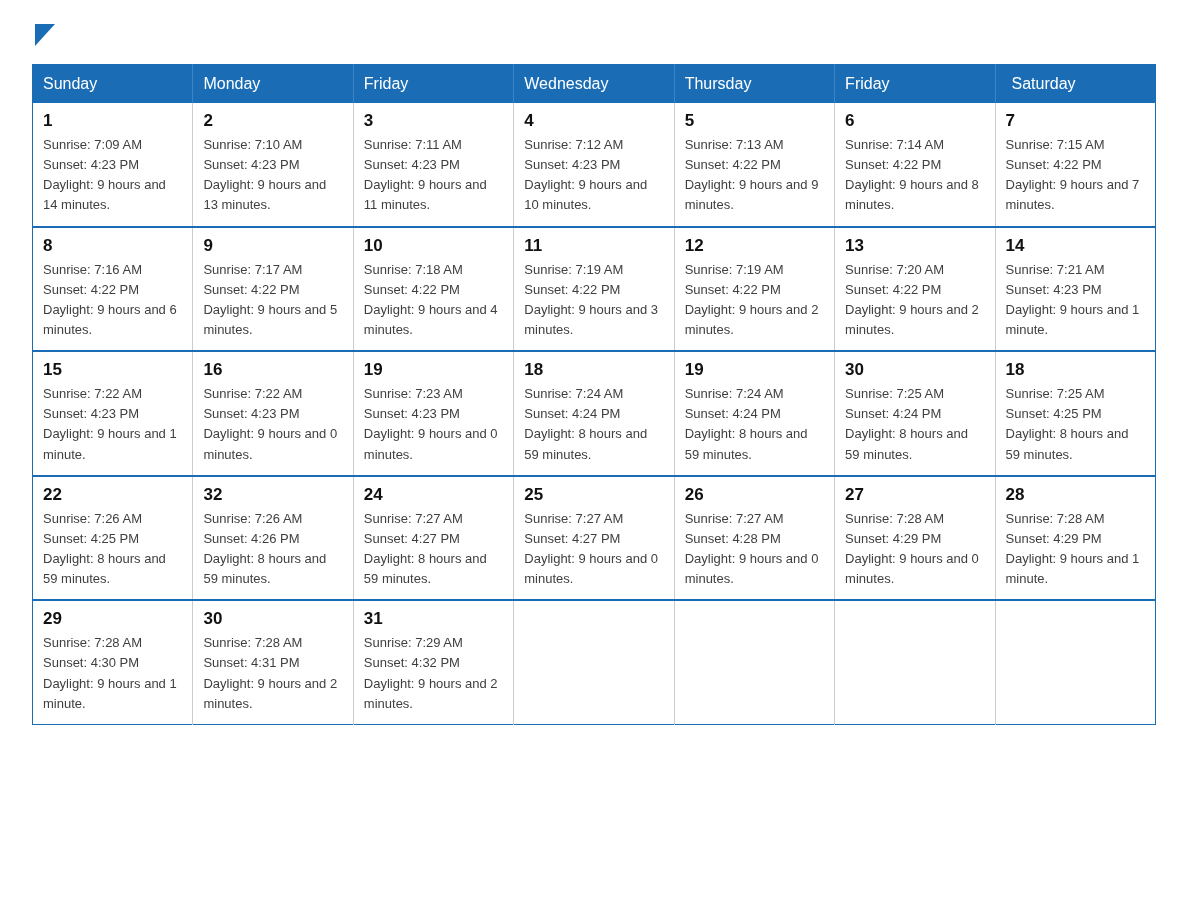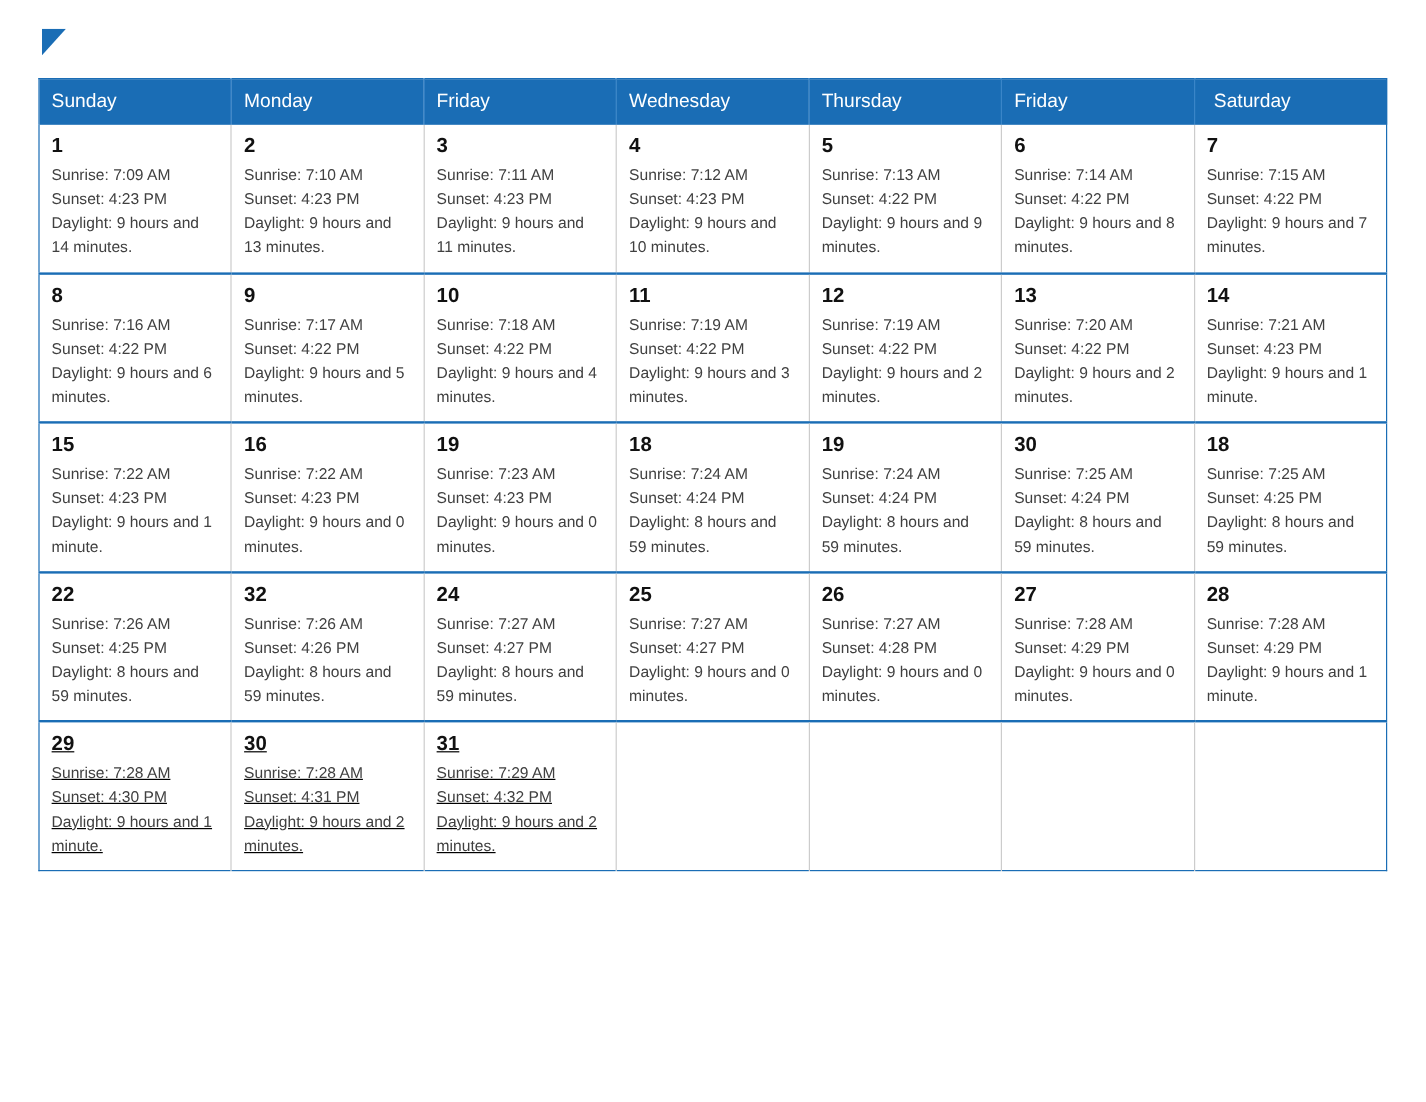--- a/index.html
+++ b/index.html
@@ -54,21 +54,20 @@
       border-right: 1px solid #ccc;
       border-bottom: 2px solid #1a6db5;
       width: 14.28%;
       min-height: 110px;
     }
     .calendar tbody tr td:last-child {
       border-right: none;
     }
     .calendar tbody tr:last-child td {
       border-bottom: none;
-      text-decoration: underline;
     }
     .day-number {
       font-size: 17px;
       font-weight: bold;
       color: #111;
       margin-bottom: 4px;
     }
     .day-info {
       font-size: 13px;
       color: #404040;

